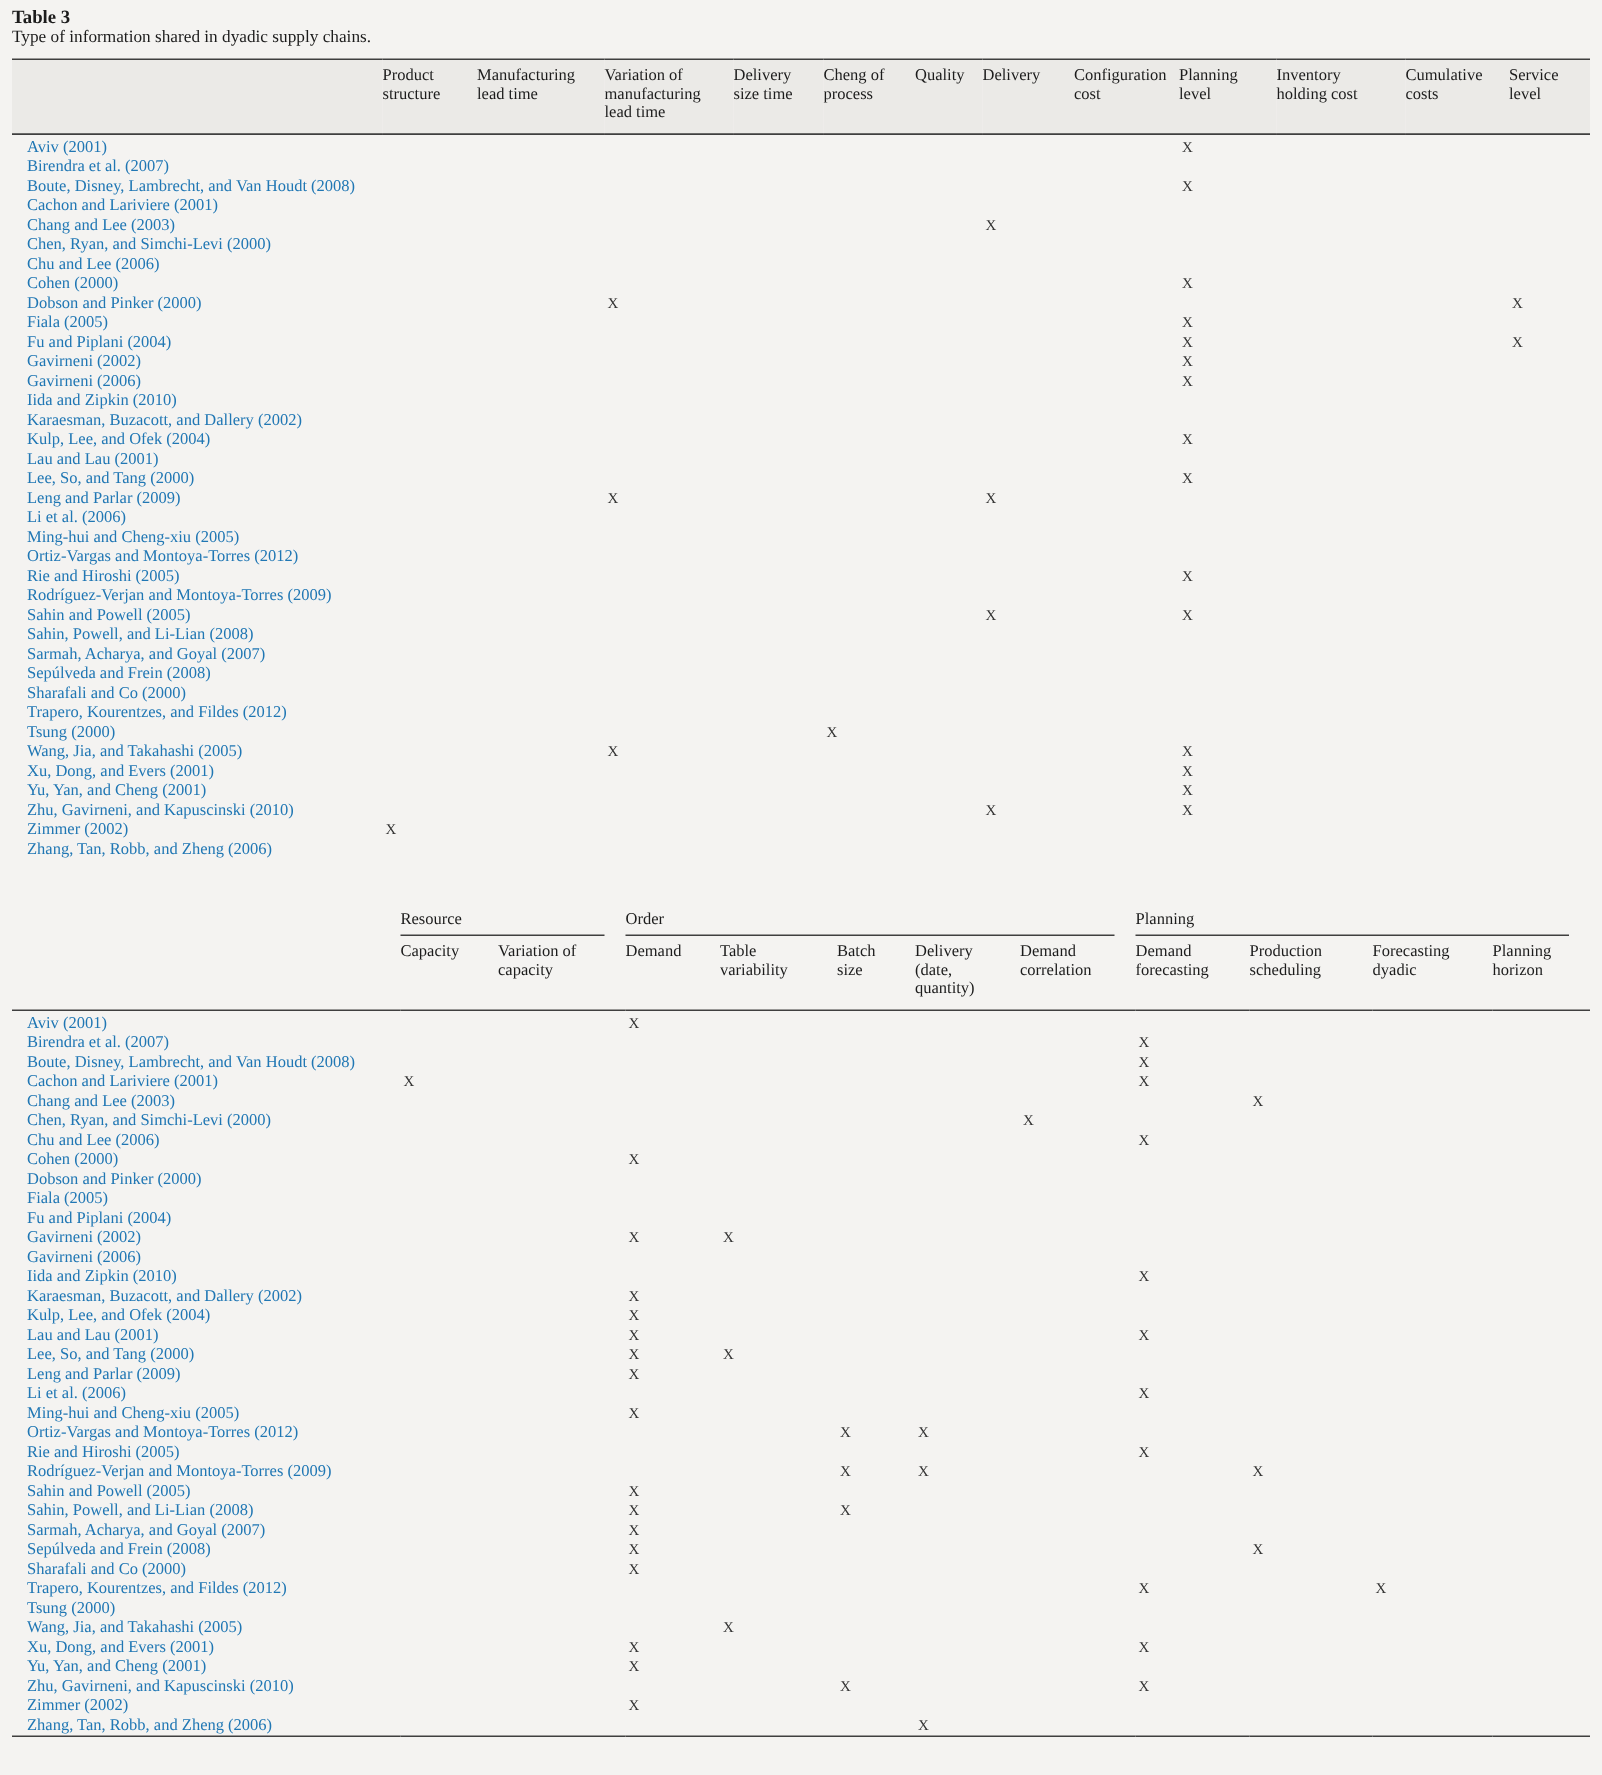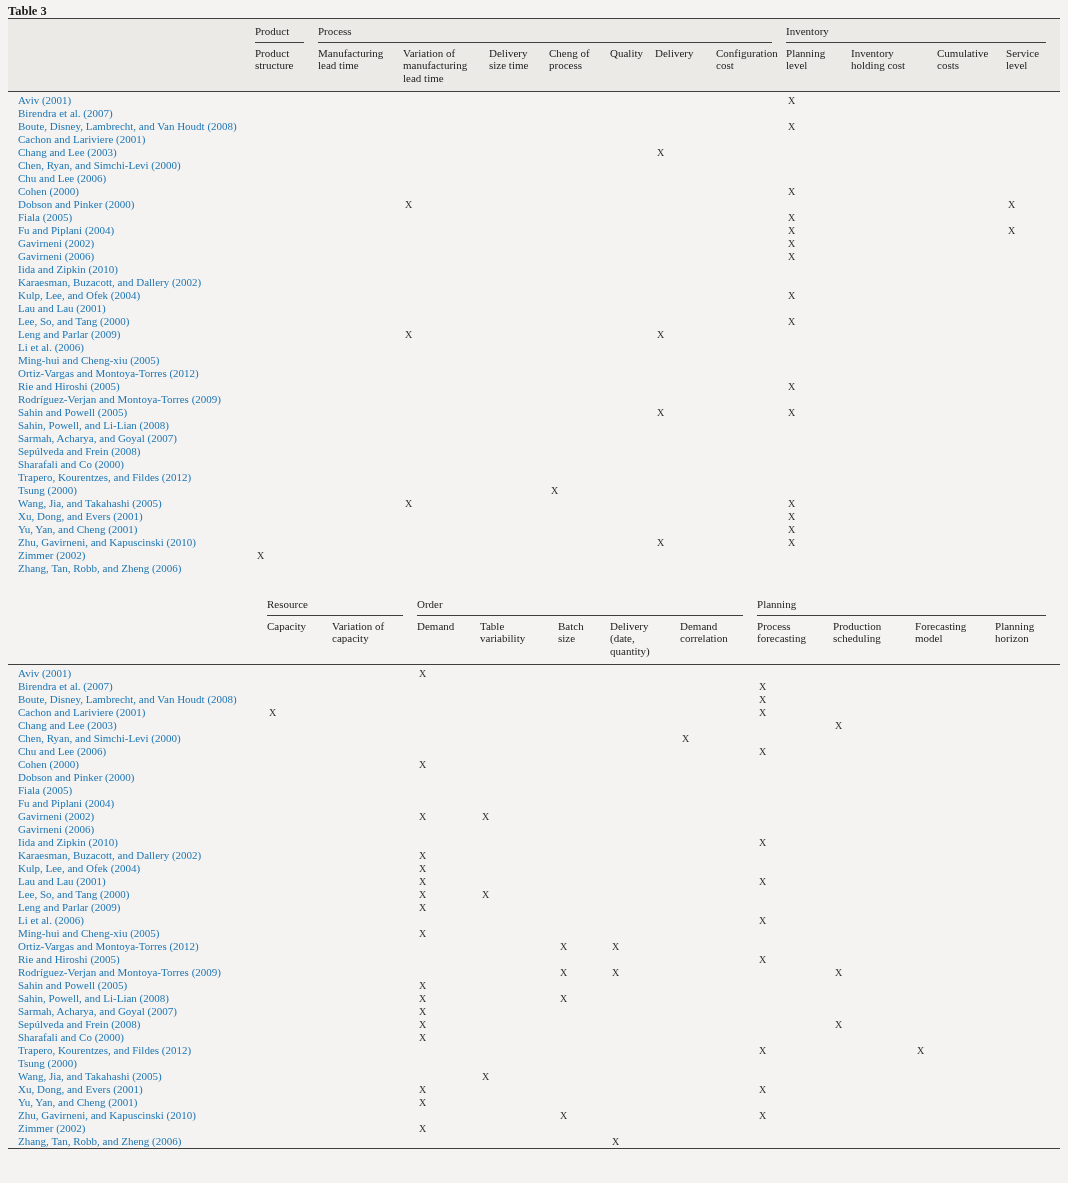--- a/index.html
+++ b/index.html
@@ -27,72 +27,61 @@
     display:block; padding-bottom:4px; margin-right:14px;
     border-bottom:1px solid #3f3f3f;
   }
   tr.sub-row th { padding:4px 8px 7px 0; }
 
   
   #block1 table { border-top:1px solid #3f3f3f; }
   #block1 thead { background:#ebeae7; }
   #block1 tr.sub-row th { border-bottom:1.5px solid #3f3f3f; }
   #block2 tr.sub-row th { border-bottom:1.5px solid #3f3f3f; }
-  #block2 { margin-top:17px; }
+  #block2 { margin-top:28px; }
   #block2 tbody tr:last-child td { border-bottom:1.5px solid #3f3f3f; }
 
   
   tbody td {
     height:13px; line-height:13px; font-size:11px;
     padding:0; white-space:nowrap; overflow:hidden; vertical-align:middle;
   }
   tbody tr:first-child td { padding-top:2px; }
   td.author { padding-left:10px; }
   td.author span { cursor:pointer; }
   td.mark { font-size:10px; padding-left:2px; color:#333; }
 
   .footer { font-size:10.5px; line-height:14px; margin-top:4px; padding-left:1px; }
   .src-label { font-style:italic; }
 </style>
 </head>
 <body>
 
 <div class="page">
   <div class="table-label">Table 3</div>
+  <div class="table-caption">Type of information shared in dyadic supply chains.</div>
 
   <div id="block1">
       <table>
         <colgroup>
           <col style="width: 247px;">
           <col style="width: 63px;">
           <col style="width: 85px;">
           <col style="width: 86px;">
           <col style="width: 60px;">
           <col style="width: 61px;">
           <col style="width: 45px;">
           <col style="width: 61px;">
           <col style="width: 70px;">
           <col style="width: 65px;">
           <col style="width: 86px;">
           <col style="width: 69px;">
           <col style="width: 54px;">
         </colgroup>
         <thead>
-          <tr class="group-row">
-            <th class="nogroup"></th>
-            <th colspan="1">
-              <span class="gi">Product</span>
-            </th>
-            <th colspan="7">
-              <span class="gi">Process</span>
-            </th>
-            <th colspan="4">
-              <span class="gi">Inventory</span>
-            </th>
-          </tr>
           <tr class="sub-row">
             <th></th>
             <th>Product structure</th>
             <th>Manufacturing lead time</th>
             <th>Variation of manufacturing lead time</th>
             <th>Delivery size time</th>
             <th>Cheng of process</th>
             <th>Quality</th>
             <th>Delivery</th>
             <th>Configuration cost</th>
@@ -692,23 +681,23 @@
           </tr>
           <tr class="sub-row">
             <th></th>
             <th>Capacity</th>
             <th>Variation of capacity</th>
             <th>Demand</th>
             <th>Table variability</th>
             <th>Batch size</th>
             <th>Delivery (date, quantity)</th>
             <th>Demand correlation</th>
-            <th>Process forecasting</th>
+            <th>Demand forecasting</th>
             <th>Production scheduling</th>
-            <th>Forecasting model</th>
+            <th>Forecasting dyadic</th>
             <th>Planning horizon</th>
           </tr>
         </thead>
         <tbody>
           <tr>
             <td class="author"><span style="color: rgb(32, 119, 180);">Aviv (2001)</span></td>
             <td class="mark"></td>
             <td class="mark"></td>
             <td class="mark">X</td>
             <td class="mark"></td>

